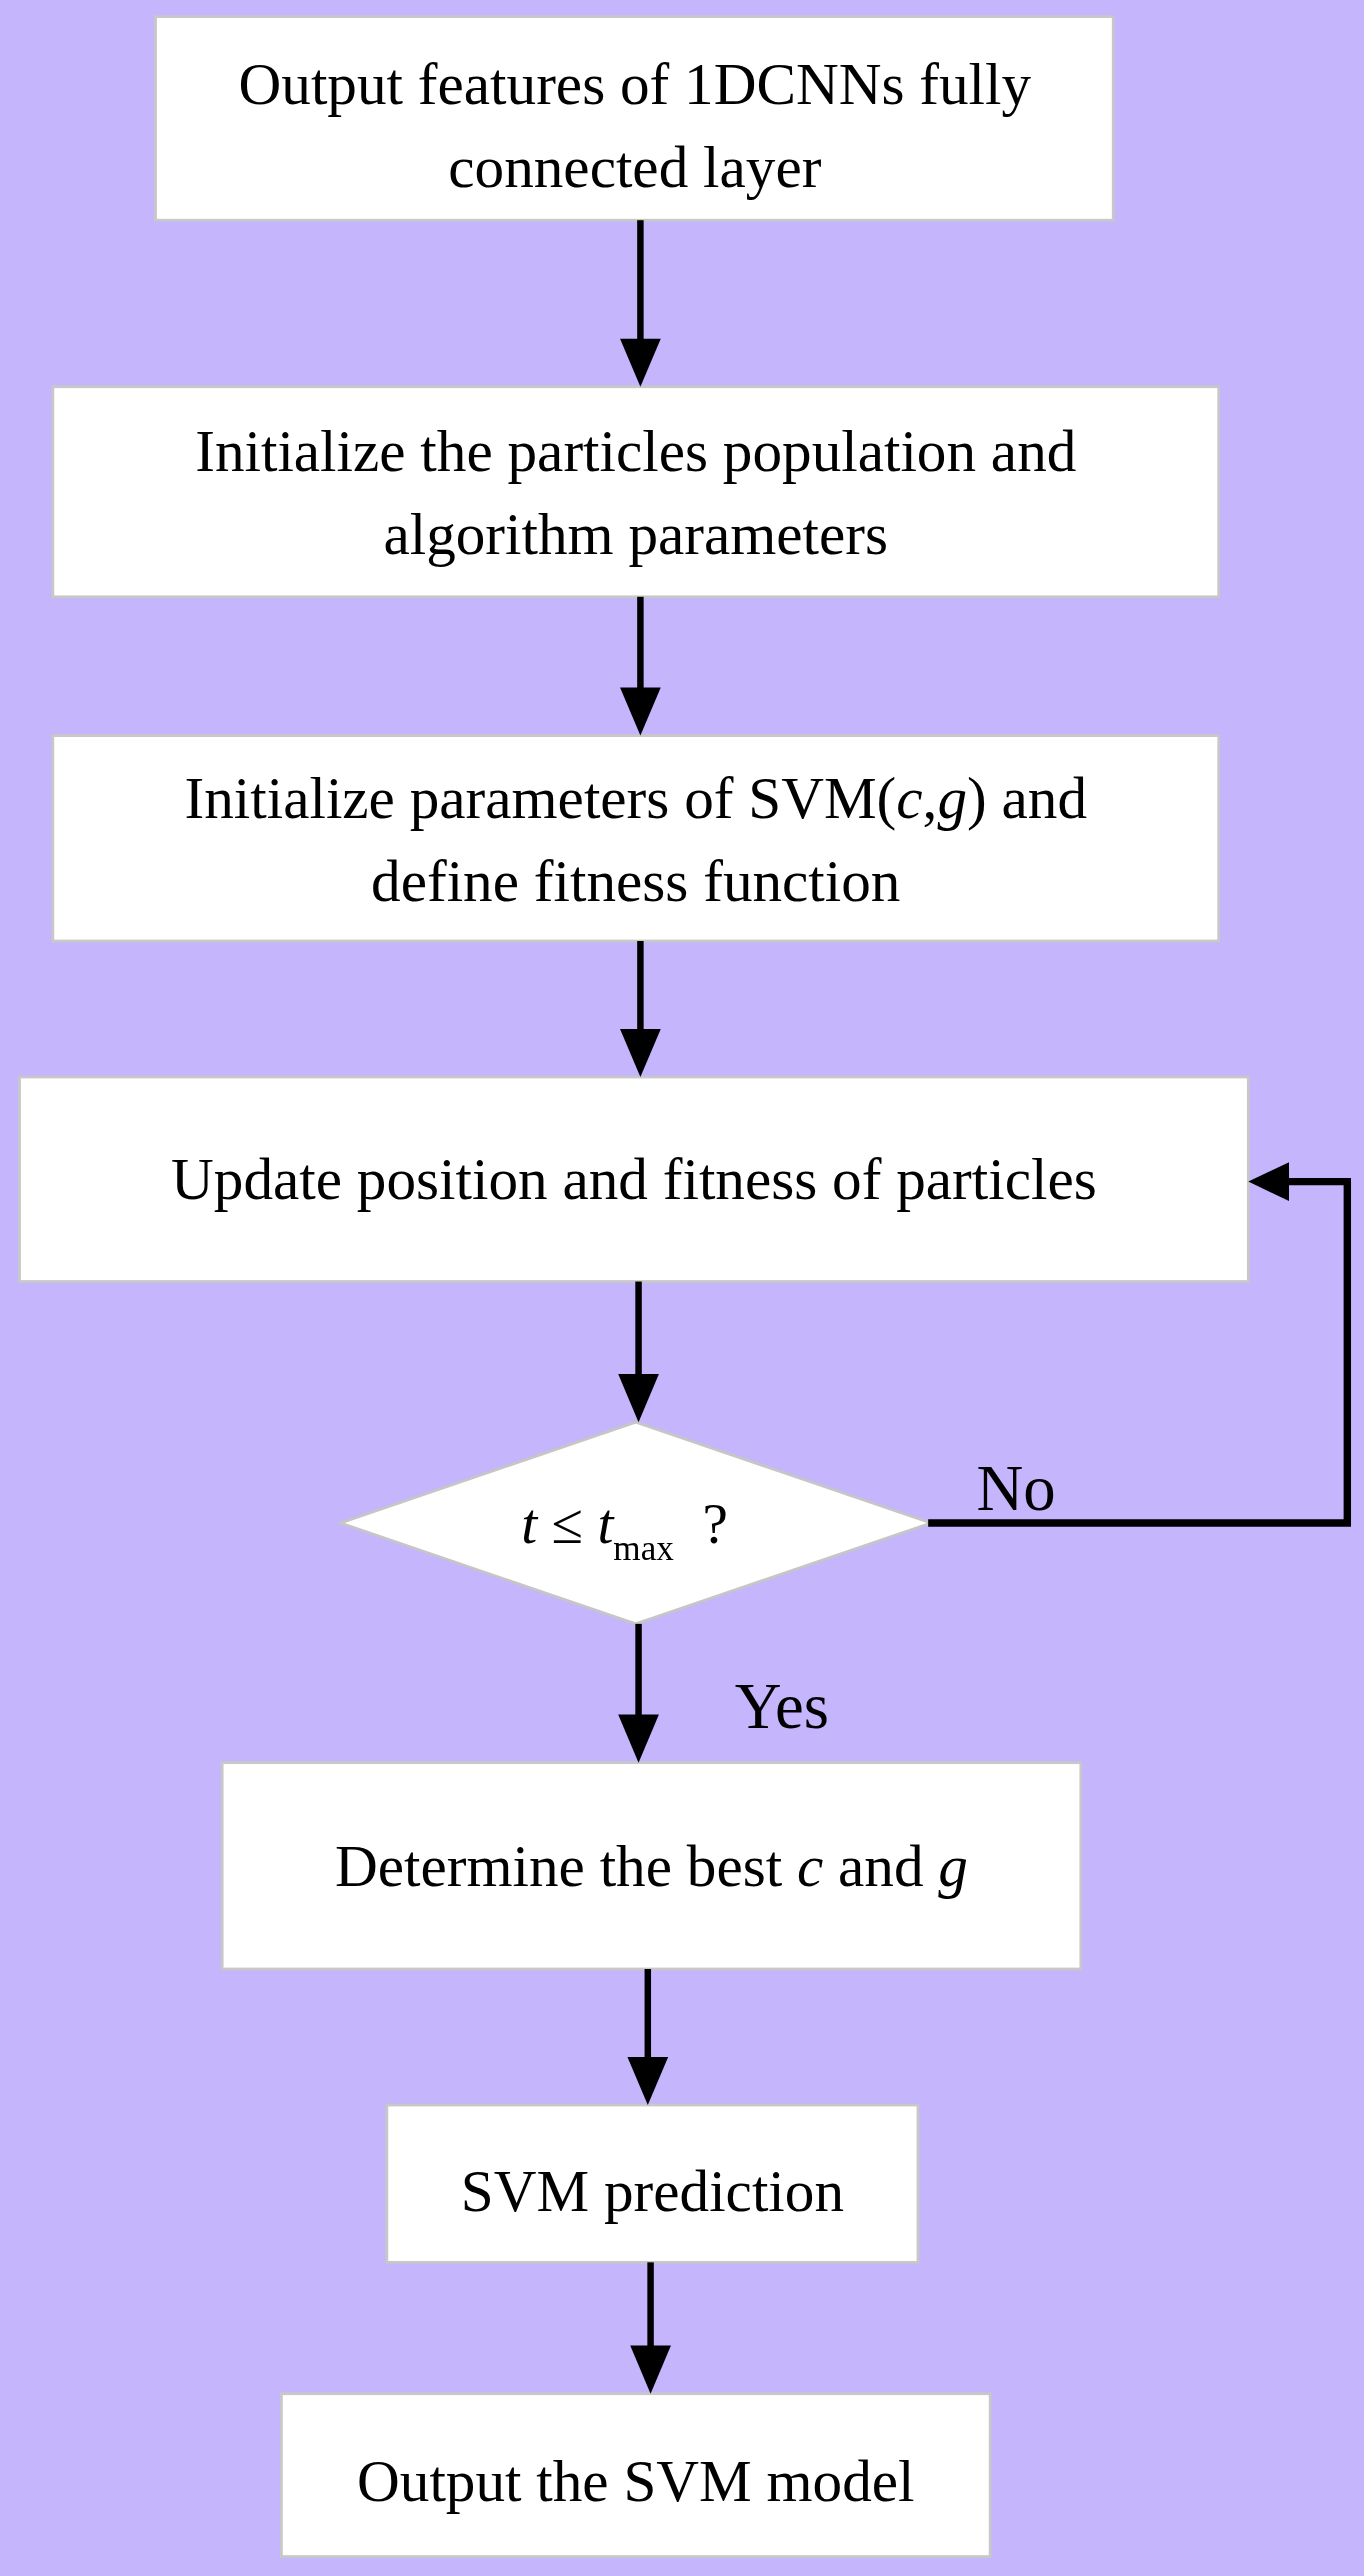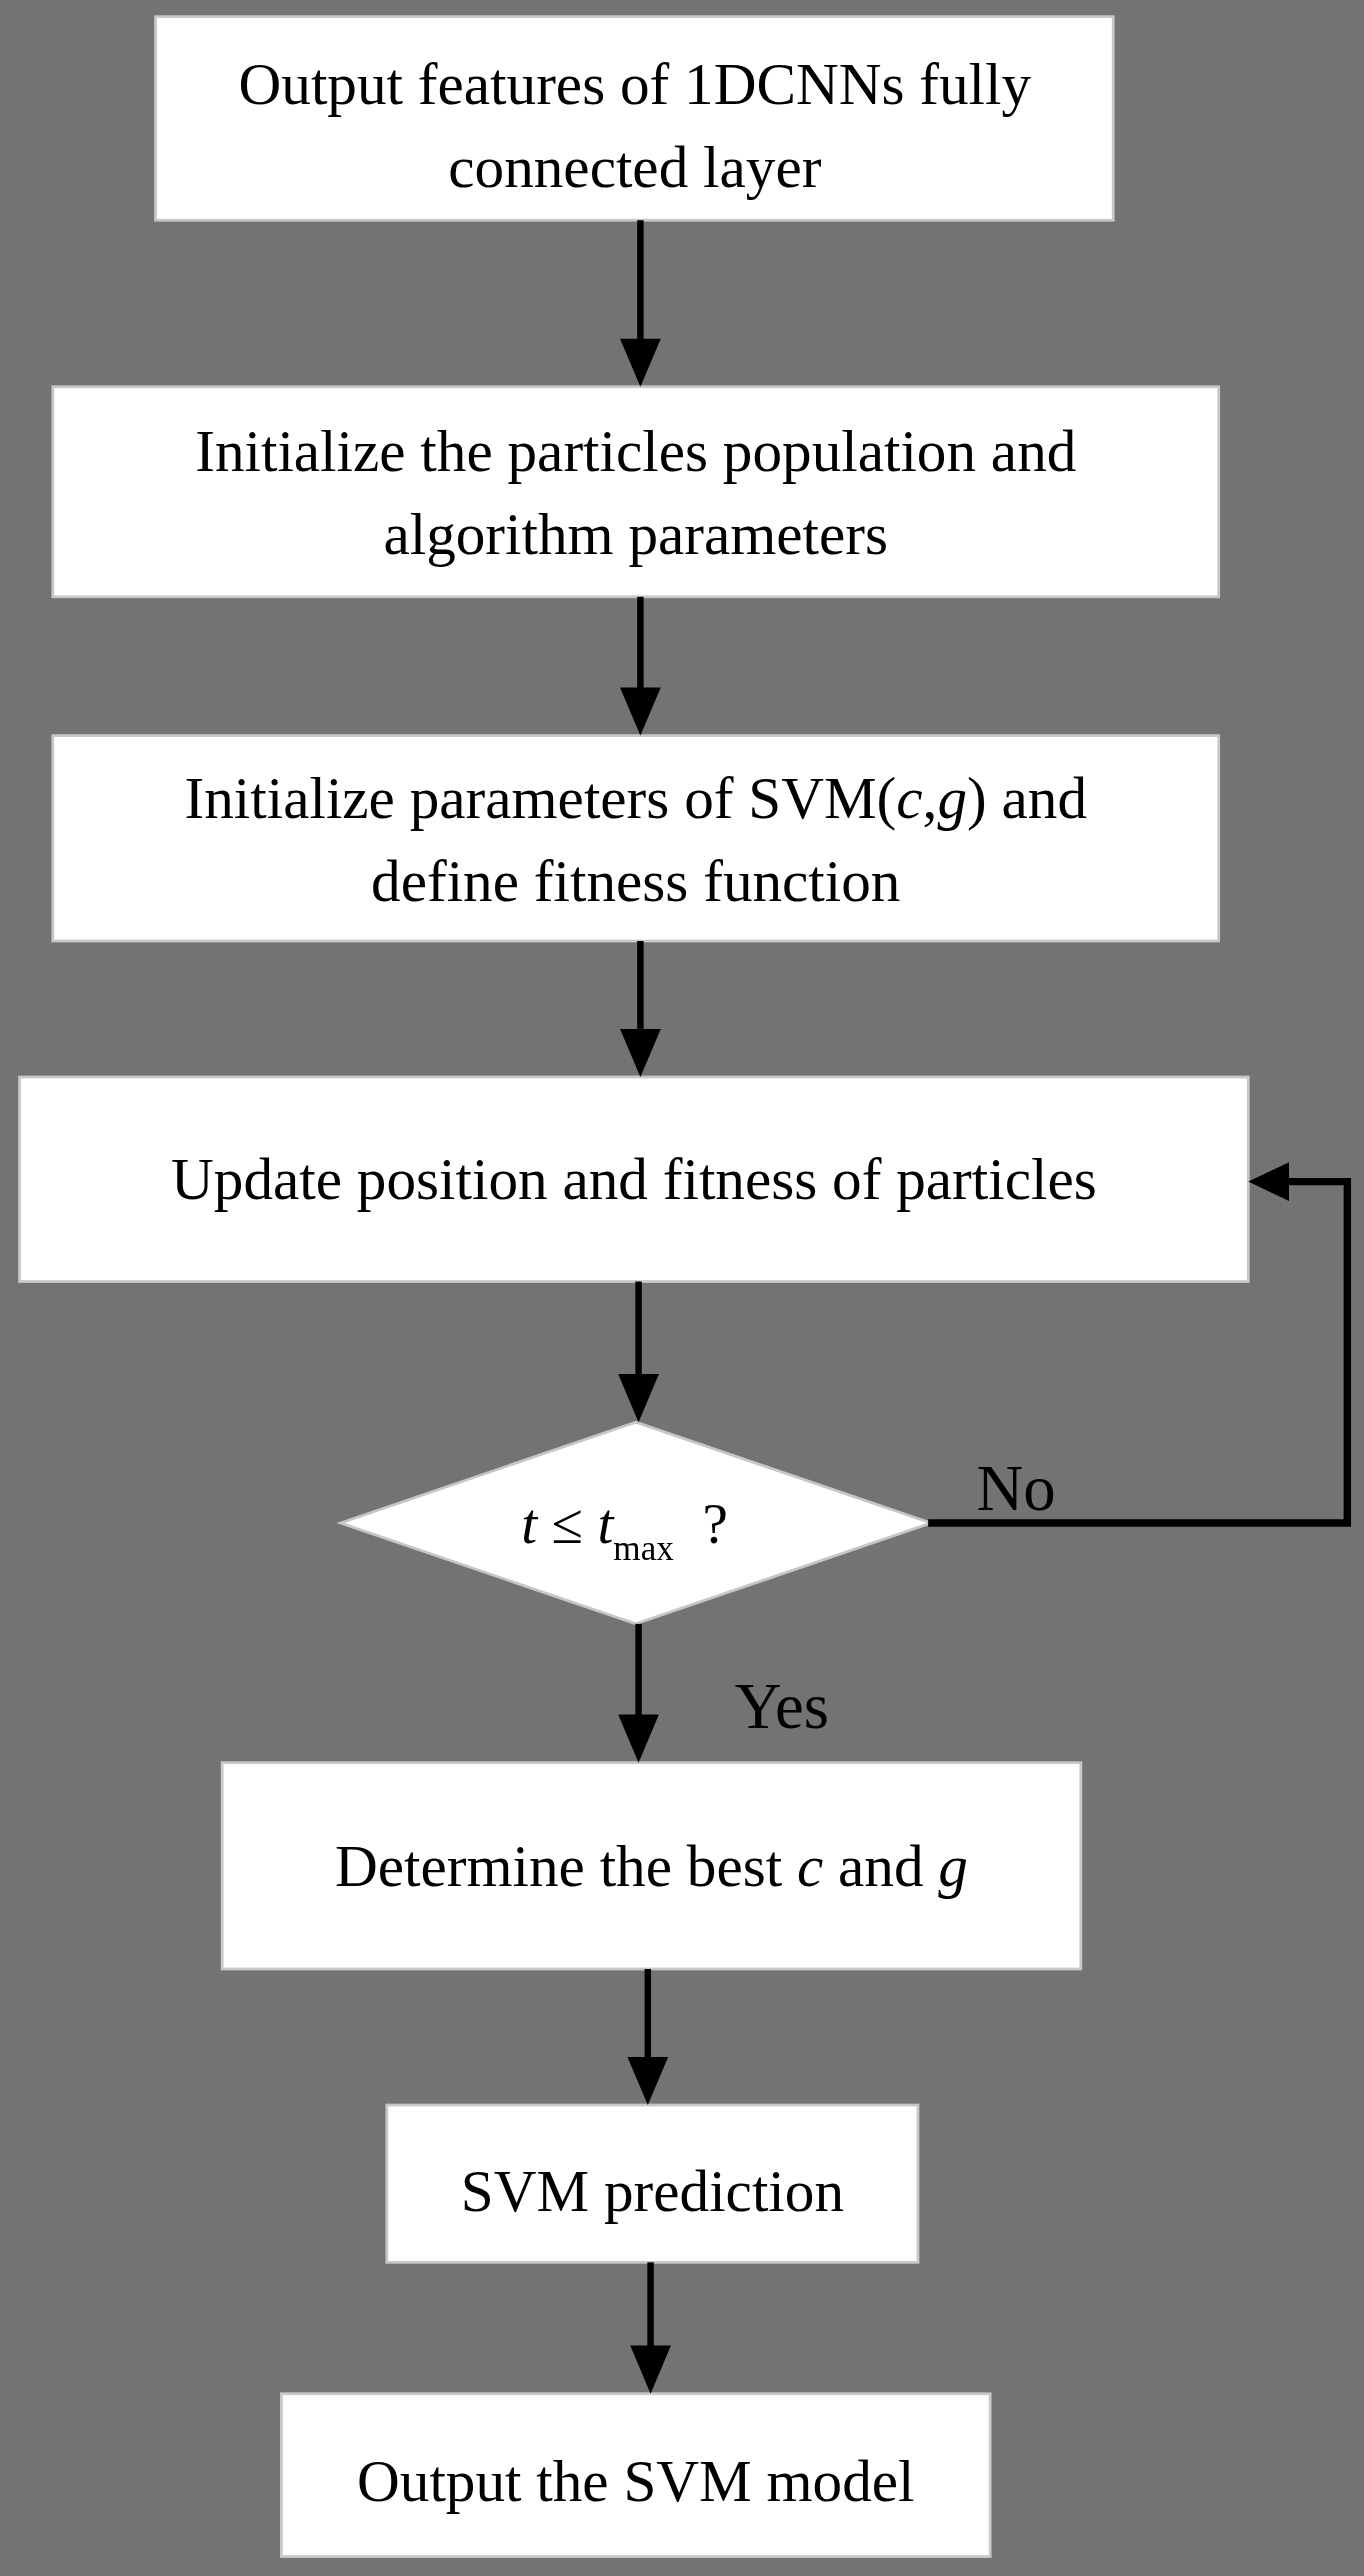--- a/index.html
+++ b/index.html
@@ -7,21 +7,21 @@
     padding: 0;
     background: #ffffff;
     width: 1365px;
     height: 2576px;
     font-family: "Liberation Serif", serif;
   }
   #stage {
     position: relative;
     width: 1365px;
     height: 2576px;
-    background: #737373;
+    background: #c4b5fd;
   }
   svg { display: block; }
   .node-rect {
     fill: #ffffff;
     stroke: #c8c8c8;
     stroke-width: 3;
   }
   .diamond {
     fill: #ffffff;
     stroke: #c6c6c6;

